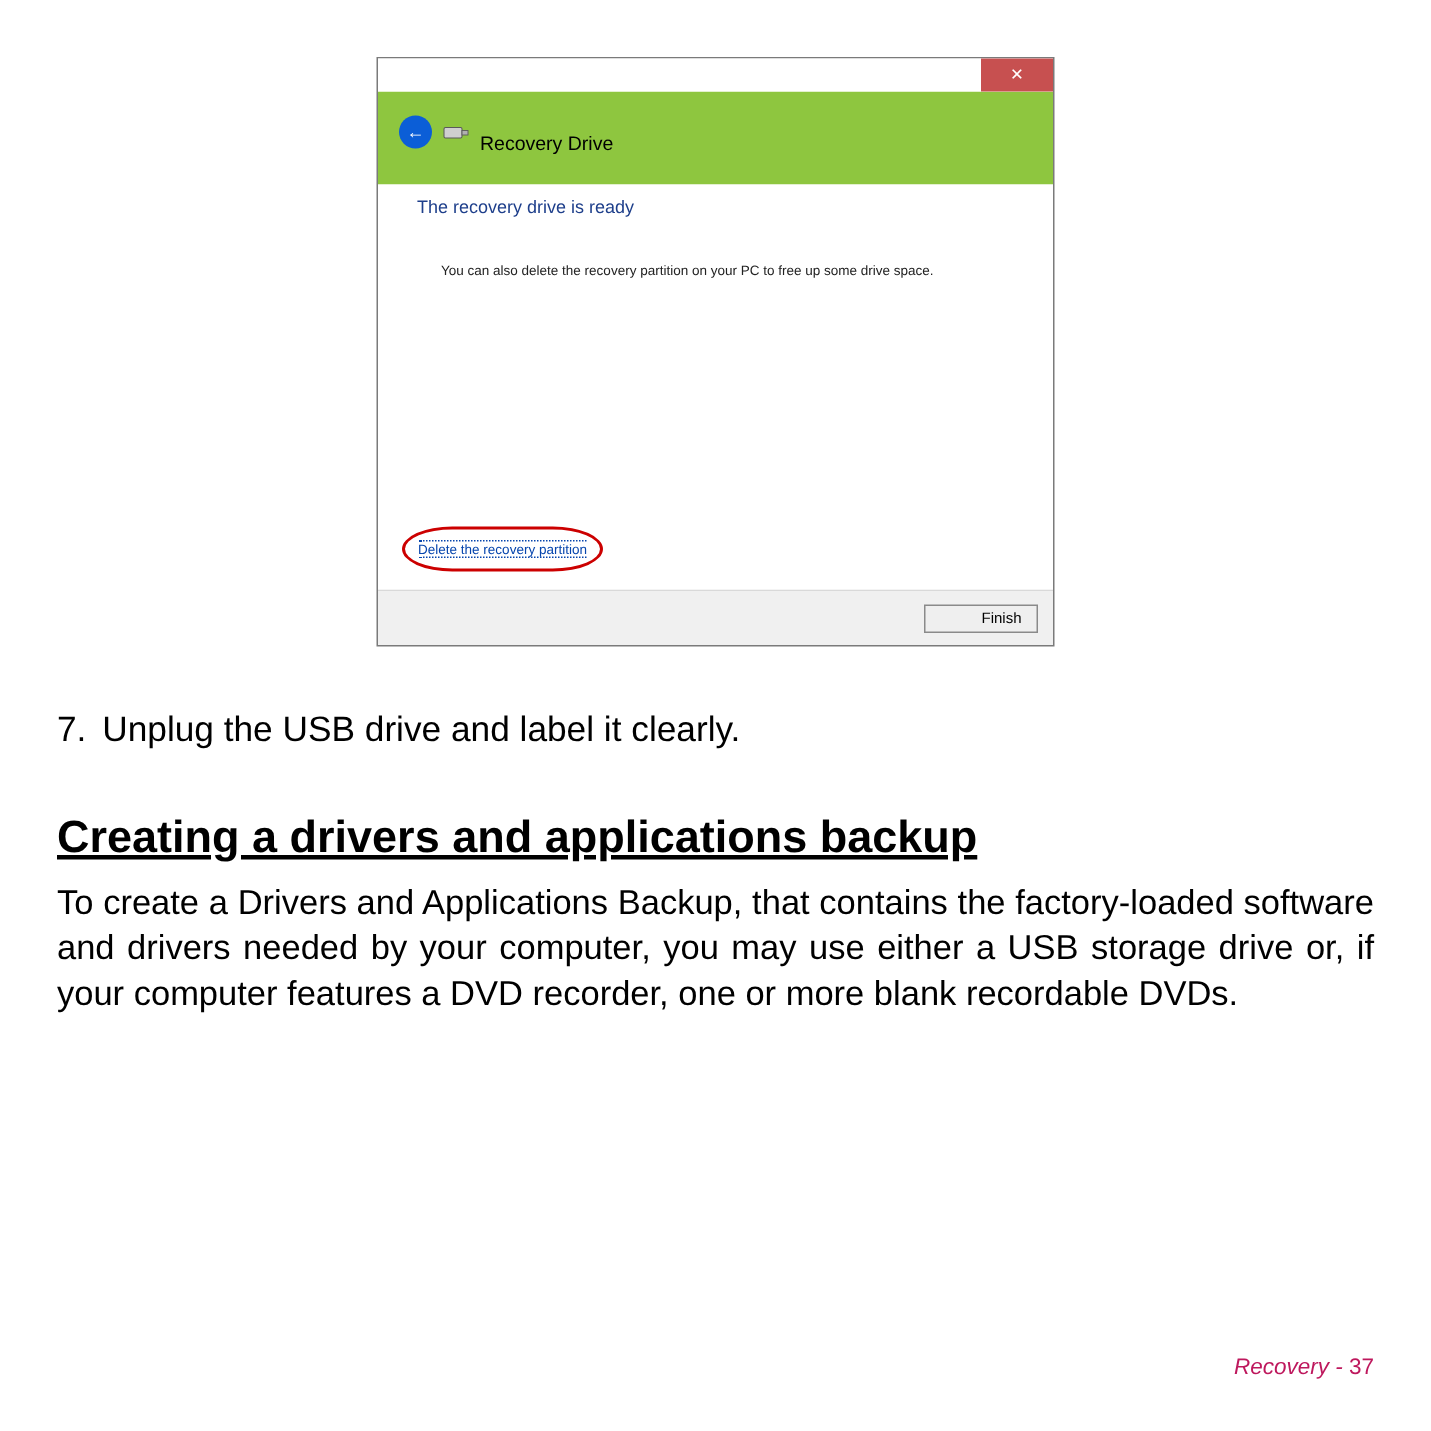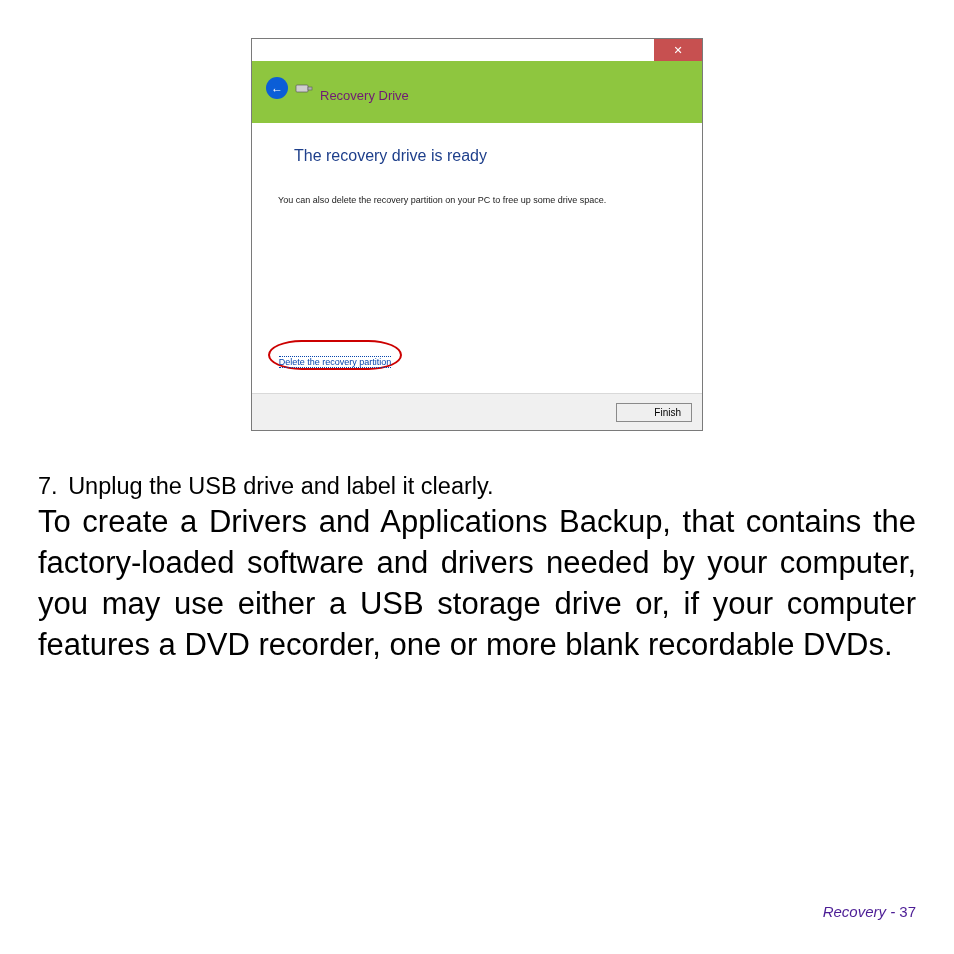--- a/index.html
+++ b/index.html
@@ -62,51 +62,51 @@
     display: flex;
     align-items: center;
     justify-content: center;
     font-size: 12px;
   }
   .drive-icon {
     display: inline-block;
   }
   .drive-icon svg { display: block; }
   .dlg-header-title {
-    color: #701a75;
+    color: #000000;
     font-size: 13px;
     margin-top: 15px;
   }
   .dlg-body {
     background: #fff;
     padding: 2px 18px 0 26px;
     height: 268px;
     position: relative;
   }
   .ready-text {
     color: #1e3f8b;
-    font-size: 16px;
-    margin: 16px;
+    font-size: 12px;
+    margin: 0;
     padding: 6px 0 14px 0;
   }
   .info-text {
     color: #222;
     font-size: 9px;
-    margin: 0;
+    margin: 16px;
   }
   .del-oval {
     position: absolute;
     left: 16px;
-    bottom: 23px;
+    bottom: 12px;
     width: 130px;
     height: 26px;
     border: 2.5px solid #c00;
     border-radius: 50% / 100%;
     display: flex;
-    align-items: flex-end;
+    align-items: center;
     justify-content: center;
   }
   .del-link {
     color: #0645ad;
     font-size: 9px;
     text-decoration: none;
     border-top: 1px dotted #0645ad;
     border-bottom: 1px dotted #0645ad;
   }
   .dlg-footer {
@@ -144,33 +144,33 @@
   }
 
   .section-title {
     margin: 40px 0 10px 0;
     font-size: 30px;
     font-weight: bold;
     text-decoration: underline;
   }
 
   .section-body {
-    font-size: 31px;
+    font-size: 23px;
     line-height: 1.32;
     text-align: justify;
     margin: 0;
   }
 
   .page-footer {
     position: absolute;
     right: 38px;
     bottom: 34px;
     font-size: 15px;
     font-style: italic;
-    color: #4c1d95;
+    color: #be185d;
   }
   .page-footer .pnum {
     font-style: normal;
   }
 </style>
 </head>
 <body>
 
 <div class="page">
 
@@ -207,20 +207,21 @@
       </div>
     </div>
   </div>
 
   <div class="step-row">
     <span class="step-num">7.</span>
     <span class="step-text">Unplug the USB drive and label it clearly.</span>
   </div>
 
 
+  <h2 class="section-title">Creating a drivers and applications backup</h2>
 
   <p class="section-body">To create a Drivers and Applications Backup, that contains the factory-loaded software and drivers needed by your computer, you may use either a USB storage drive or, if your computer features a DVD recorder, one or more blank recordable DVDs.</p>
 
   <div class="page-footer">
     <span>Recovery - </span><span class="pnum">37</span>
   </div>
 
 </div>
 
 </body></html>

